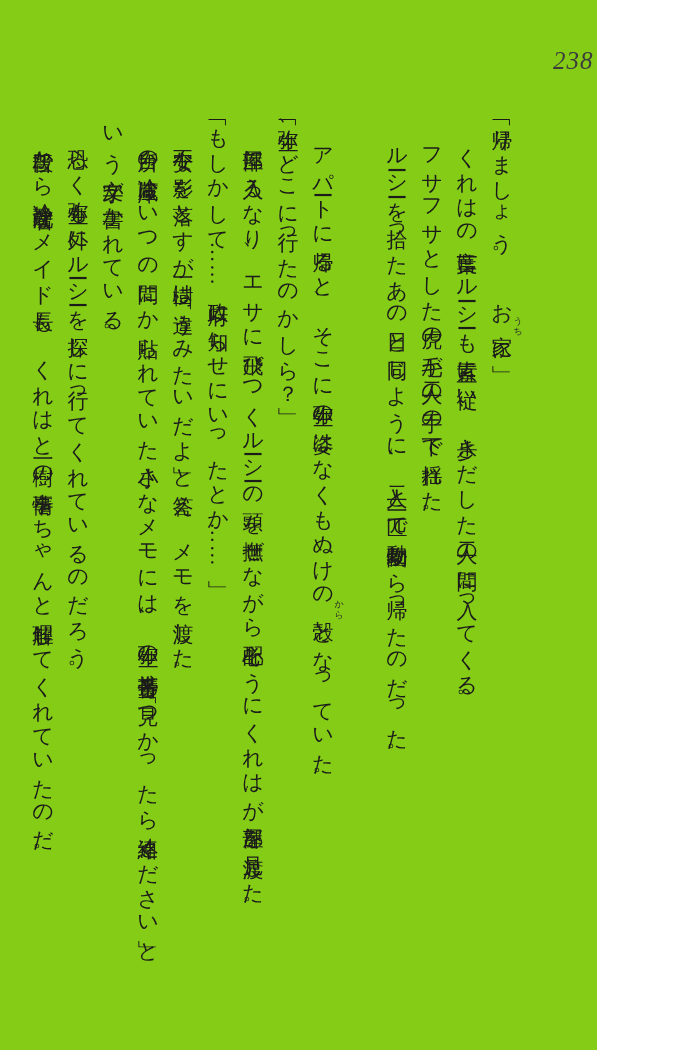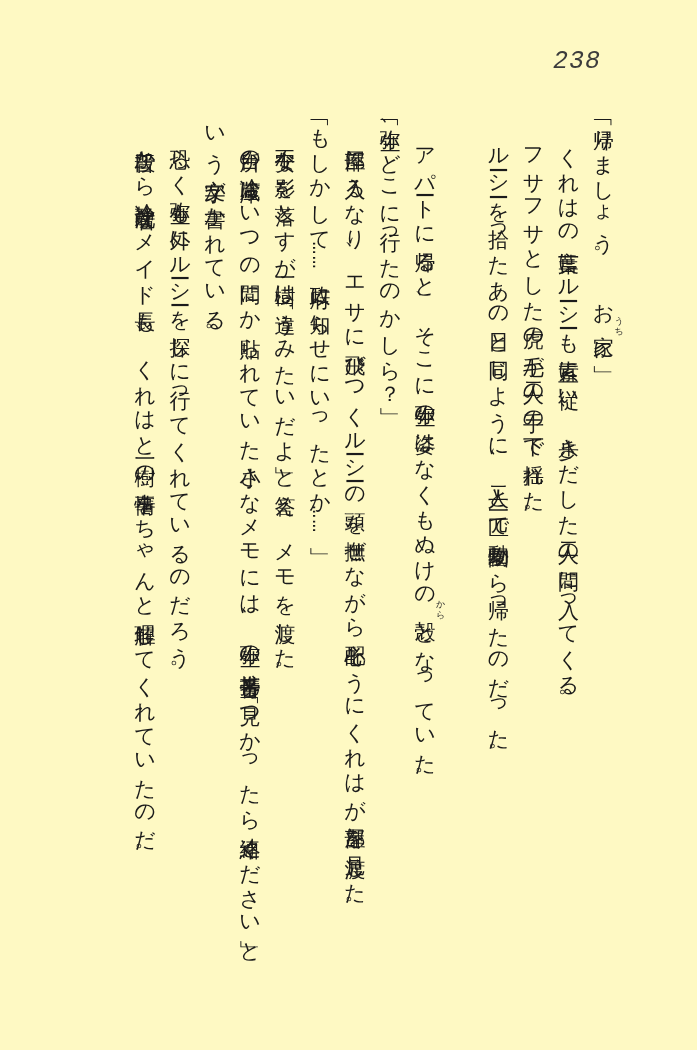--- a/index.html
+++ b/index.html
@@ -2,25 +2,25 @@
 <html><head>
 <meta charset="utf-8">
 <style>
   html, body {
     margin: 0;
     padding: 0;
     background: #ffffff;
   }
   .page {
     position: relative;
-    width: 697px;
+    width: 597px;
     height: 1050px;
-    background: #fef9c3;
+    background: #84cc16;
     overflow: hidden;
-    font-family: Liberation Mono, monospace;
+    font-family: Liberation Serif, serif;
   }
   .page-number {
     position: absolute;
     top: 47px;
     left: 553px;
     font-style: italic;
     font-size: 25px;
     letter-spacing: 1px;
     color: #3c3c3c;
   }

